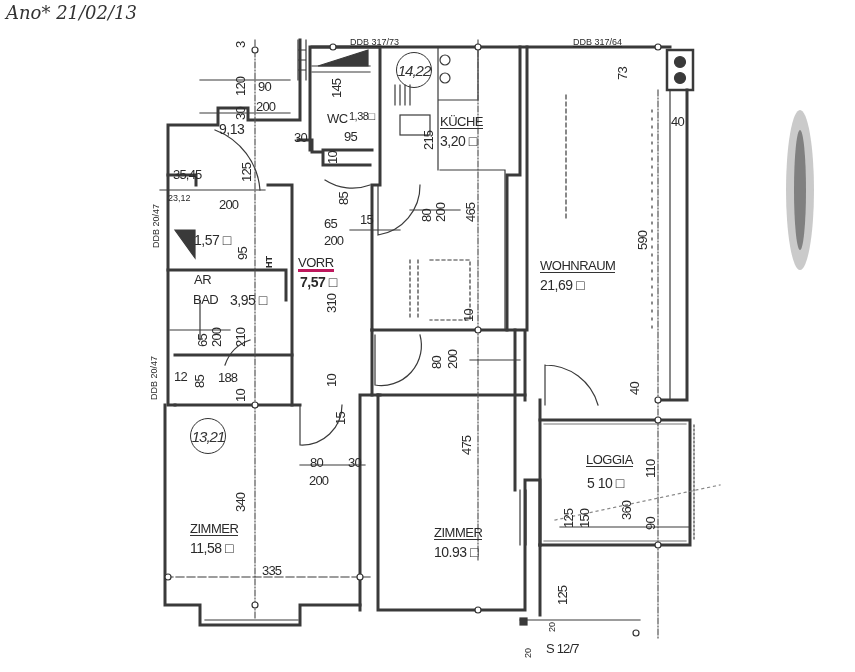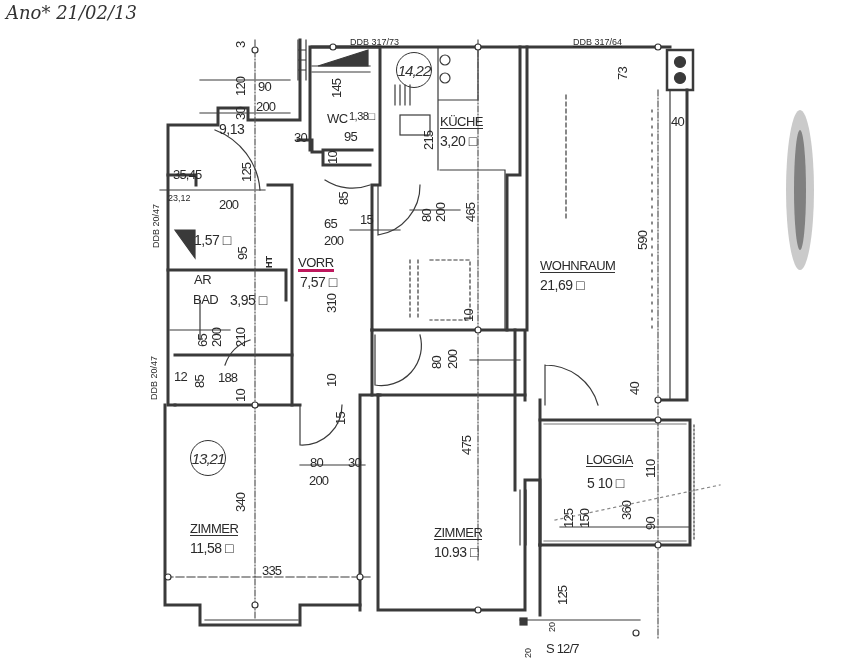--- a/index.html
+++ b/index.html
@@ -157,33 +157,33 @@
 <div class="t room" style="left:327px;top:112px;">WC</div>
 <div class="t area" style="left:349px;top:111px;font-size:11px;">1,38□</div>
 
 <div class="t area" style="left:194px;top:233px;">1,57 □</div>
 <div class="t room" style="left:194px;top:254px;margin-top:19px;">AR</div>
 
 <div class="t room" style="left:193px;top:293px;">BAD</div>
 <div class="t area" style="left:230px;top:293px;">3,95 □</div>
 
 <div class="t room" style="left:298px;top:256px;border-bottom:3px solid #be185d;">VORR</div>
-<div class="t area" style="left:300px;top:275px;">7,57 □</div>
+<div class="t area" style="left:300px;top:275px;font-weight:bold;">7,57 □</div>
 
 <div class="t room" style="left:190px;top:522px;border-bottom:1px solid #333;">ZIMMER</div>
 <div class="t area" style="left:190px;top:541px;">11,58 □</div>
 
 <div class="t room" style="left:434px;top:526px;border-bottom:1px solid #333;">ZIMMER</div>
 <div class="t area" style="left:434px;top:545px;">10.93 □</div>
 
 <div class="t room" style="left:586px;top:453px;border-bottom:1px solid #333;">LOGGIA</div>
 <div class="t area" style="left:587px;top:468px;margin-top:8px;">5 10 □</div>
 
 <div class="bubble" style="left:396px;top:52px;width:34px;height:34px;">14,22</div>
-<div class="bubble" style="left:190px;top:440px;width:34px;height:34px;">13,21</div>
+<div class="bubble" style="left:190px;top:418px;width:34px;height:34px;">13,21</div>
 
 <div class="t area" style="left:219px;top:122px;">9,13</div>
 <div class="t tiny v" style="left:265px;top:268px;font-weight:bold;">HT</div>
 <div class="t dim" style="left:173px;top:168px;">35,45</div>
 <div class="t tiny" style="left:168px;top:194px;">23,12</div>
 <div class="t dim" style="left:219px;top:198px;">200</div>
 <div class="t dim v" style="left:240px;top:182px;">125</div>
 
 <div class="t dim v" style="left:234px;top:48px;">3</div>
 <div class="t dim v" style="left:234px;top:96px;">120</div>

